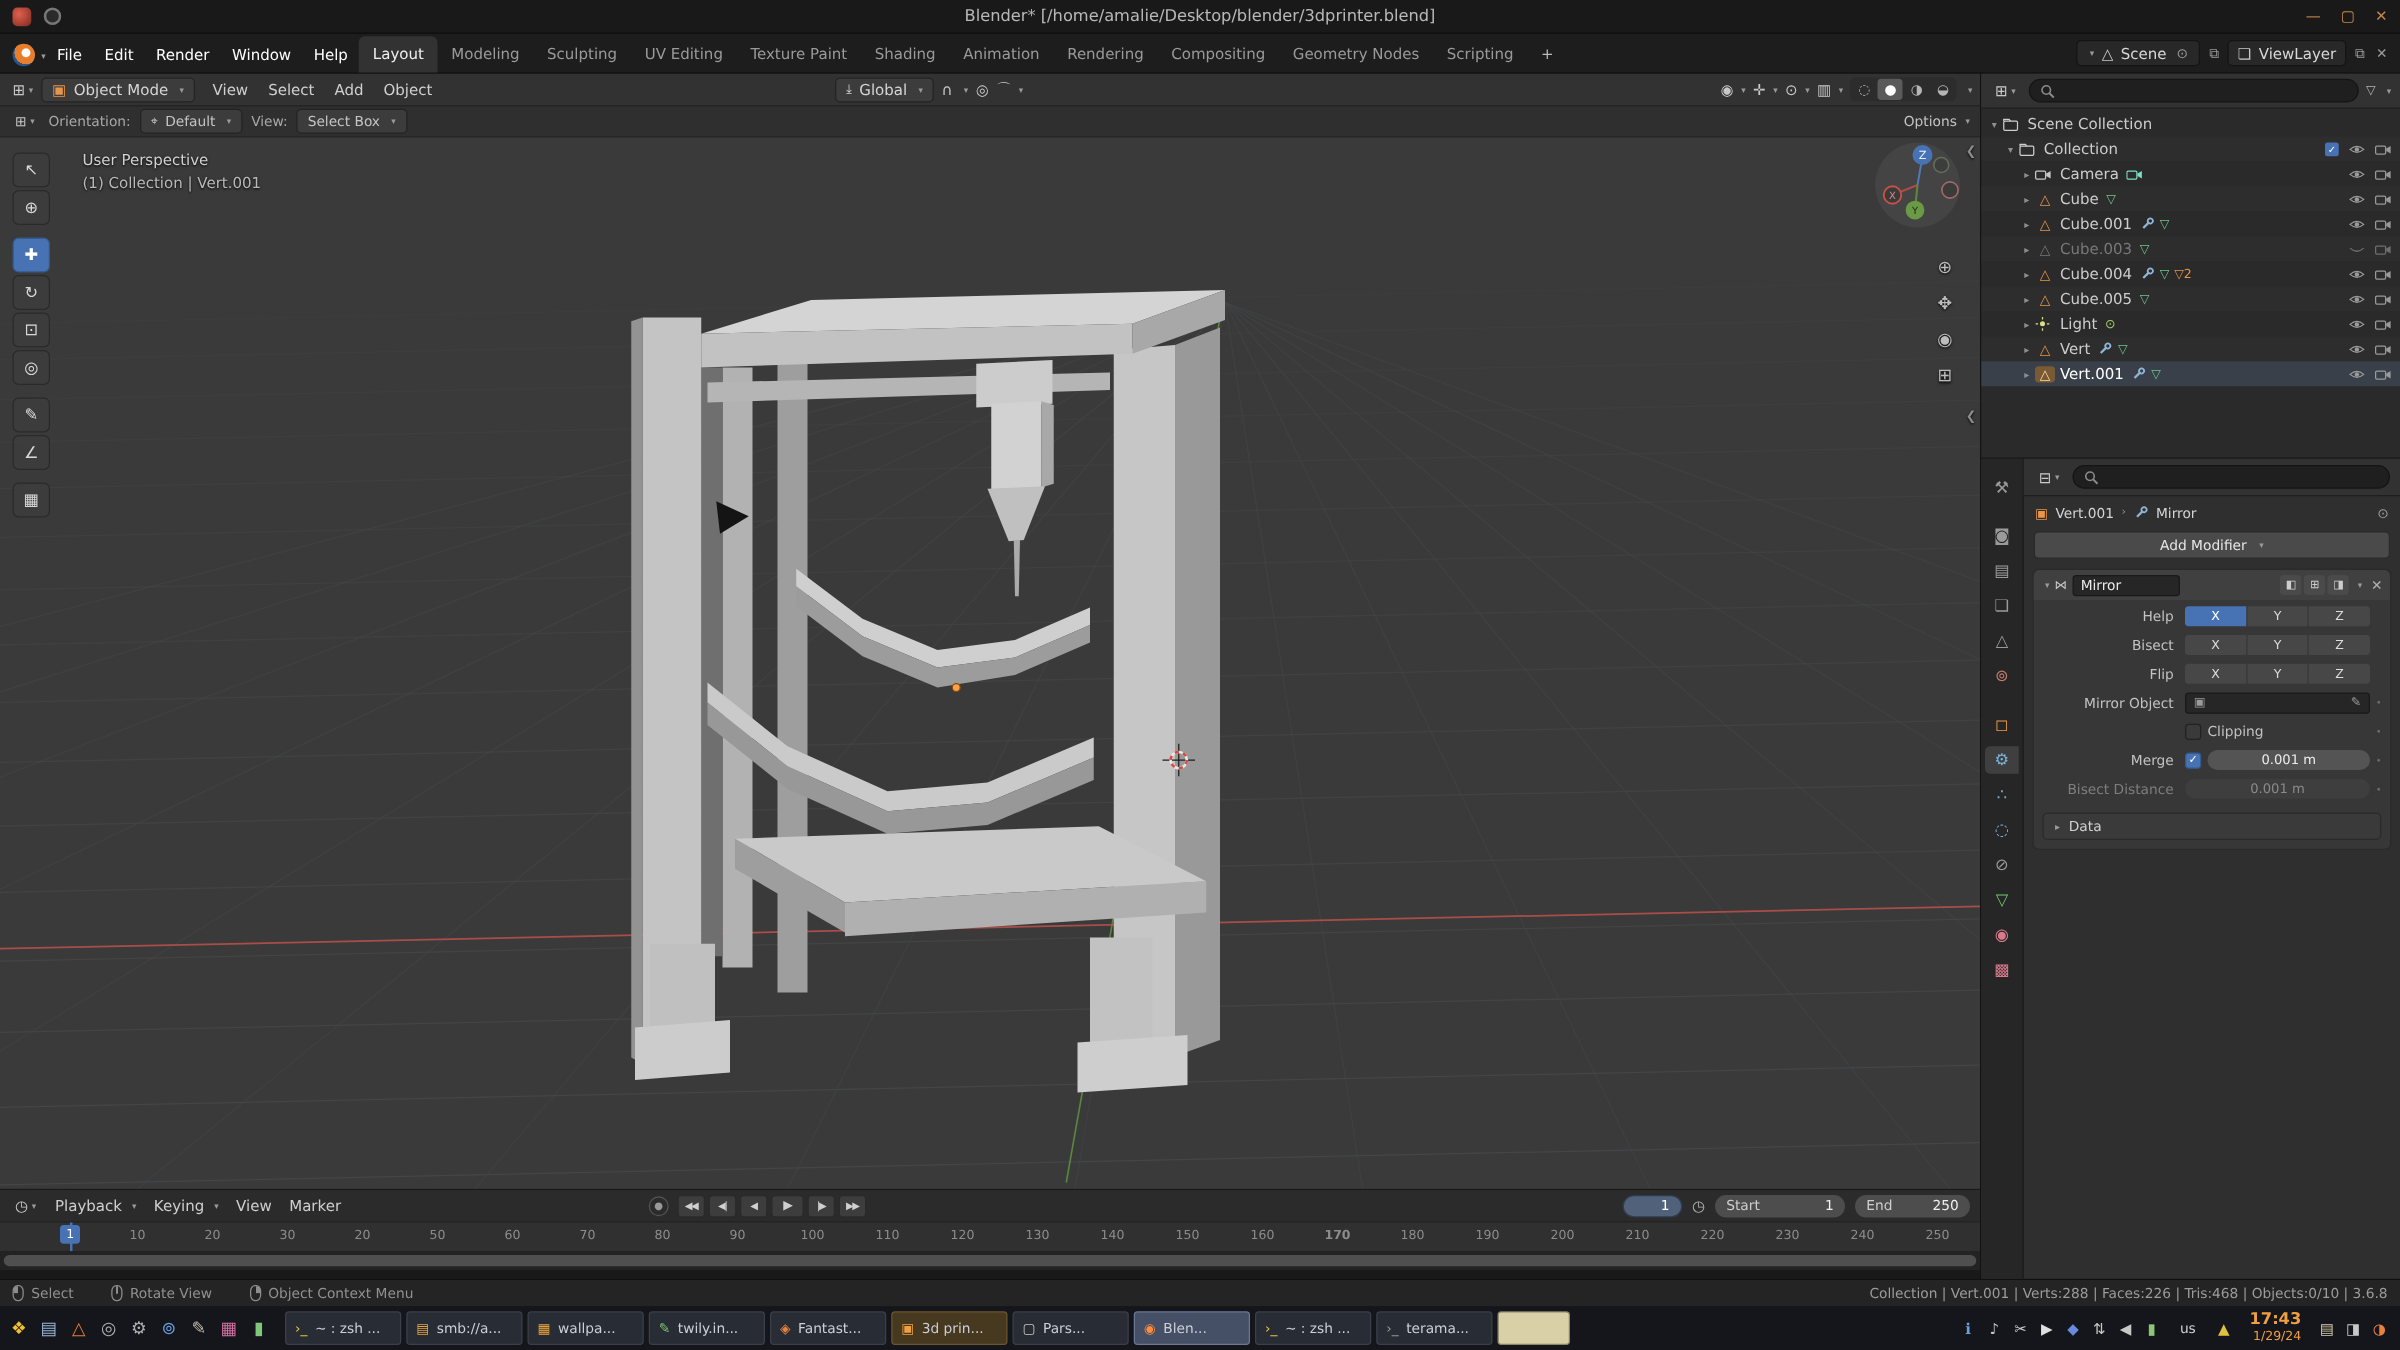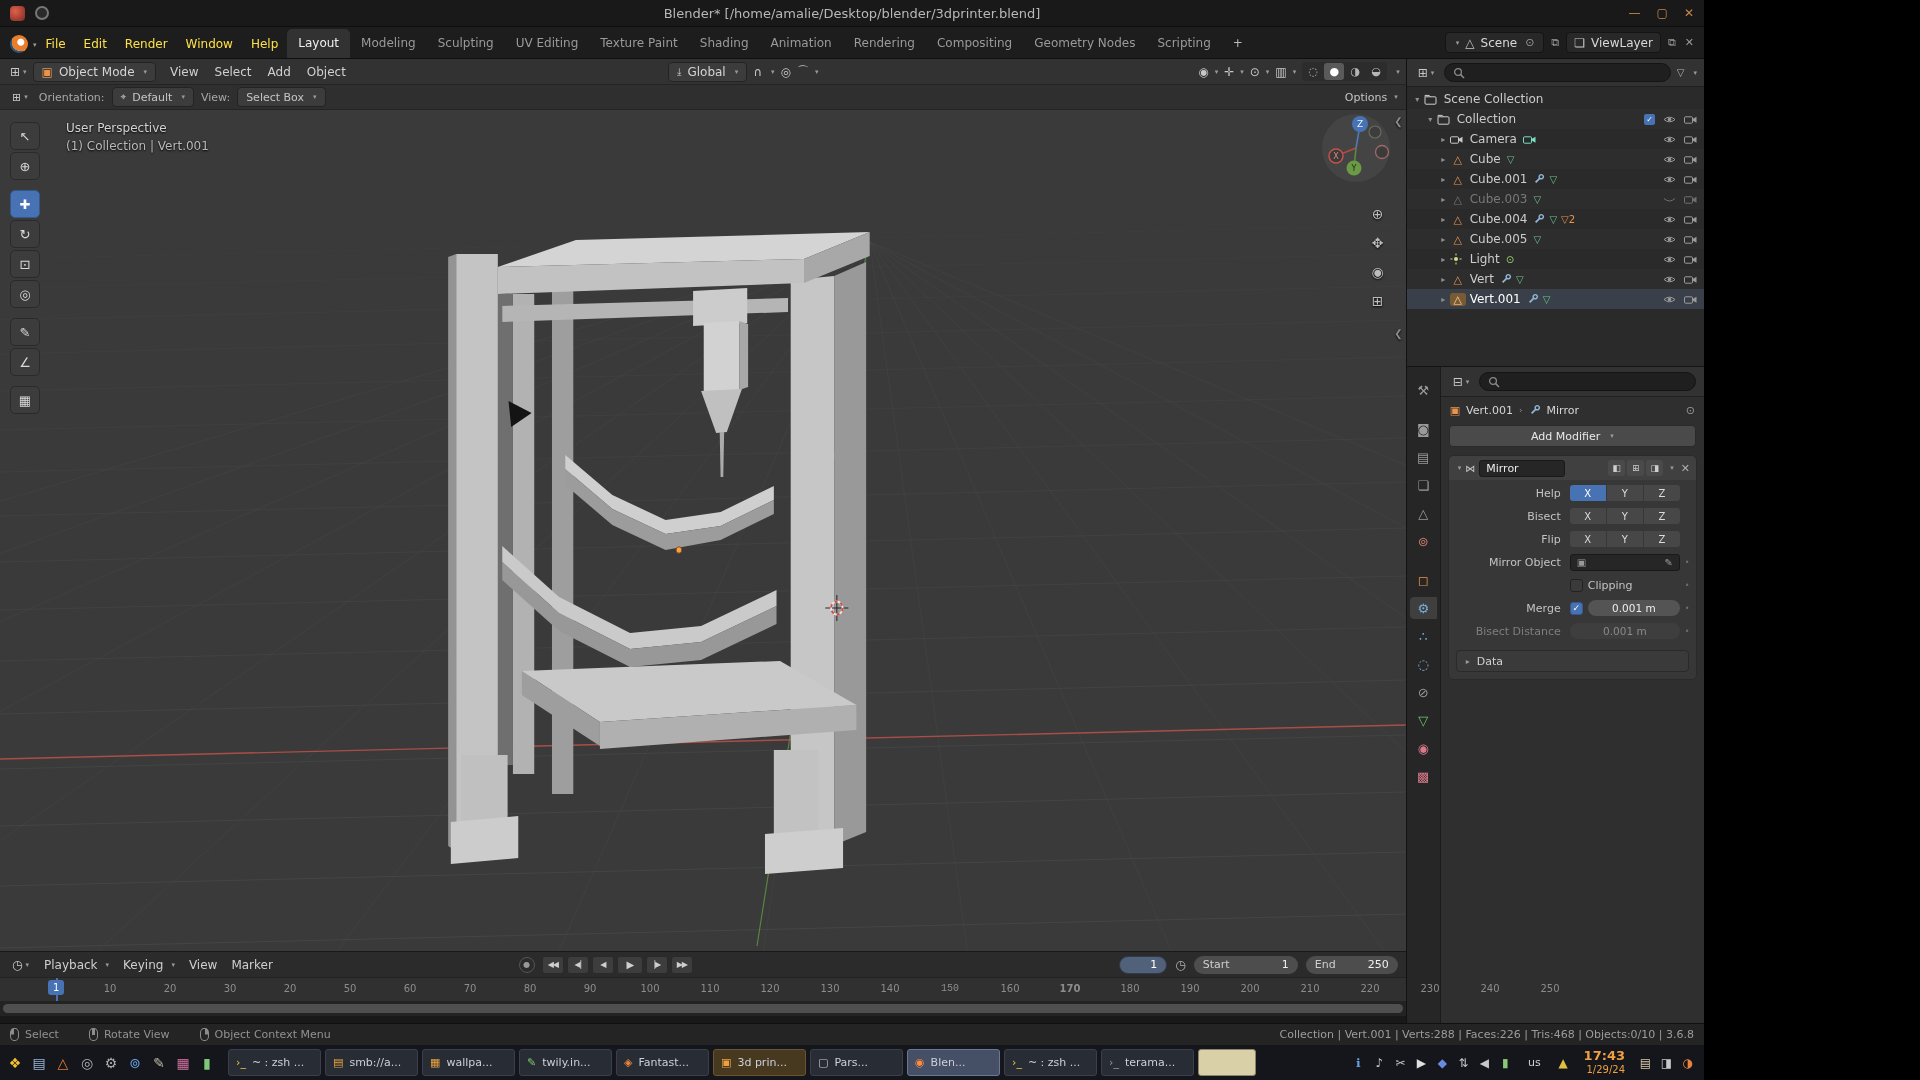--- a/index.html
+++ b/index.html
@@ -1,30 +1,30 @@
 <!DOCTYPE html>
 <html><head>
 <meta charset="utf-8">
 <style>
 *{margin:0;padding:0;box-sizing:border-box}
 html,body{background:#000}
-.screen{width:1704px;height:1080px;position:relative;overflow:hidden;background:#1d1d1d;
+.screen{width:1920px;height:1080px;position:relative;overflow:hidden;background:#1d1d1d;
   font-family:"DejaVu Sans","Liberation Sans",sans-serif;font-size:12px;color:#d5d5d5;cursor:default}
 
 .titlebar{height:27px;background:#191919;display:flex;align-items:center;padding:0 10px;position:relative;border-bottom:1px solid #0e0e0e}
 .tb-title{position:absolute;left:0;right:0;text-align:center;color:#b8b8b8;font-size:13px}
 .tb-left{display:flex;gap:10px;z-index:2;align-items:center}
 .appicon{width:15px;height:15px;border-radius:4px;background:radial-gradient(circle at 35% 35%,#e0604e,#7c2a20)}
 .appicon2{width:14px;height:14px;border-radius:50%;border:2px solid #777;background:#2a2a2a}
 .tb-right{margin-left:auto;display:flex;gap:16px;z-index:2;color:#c8874a;font-size:12px;align-items:center}
 
 .topbar{height:32px;background:#1d1d1d;display:flex;align-items:flex-end;padding:0 8px;border-bottom:1px solid #0f0f0f}
 .blogo{width:18px;height:18px;border-radius:50%;background:radial-gradient(circle at 60% 40%,#ffffff 0 3px,#e87d2c 4px 60%,#265787 61%);margin:0 2px 5px 2px}
 .chev{font-size:7px;color:#9a9a9a;margin-left:3px}
-.menu{padding:7px 9px;font-size:12px;color:#fde047}
+.menu{padding:7px 9px;font-size:12px;color:#ffffff}
 .wtabs{display:flex;}
 .wtab{padding:7px 11px 8px;font-size:12px;color:#9a9a9a;border-radius:5px 5px 0 0;white-space:nowrap}
 .wtab.active{background:#323232;color:#efefef}
 .wtab.add{color:#bbb}
 .topbar-right{margin-left:auto;display:flex;align-items:center;gap:5px;padding-bottom:5px}
 .field{background:#282828;border:1px solid #141414;border-radius:4px;height:21px;display:flex;align-items:center;padding:0 7px;gap:6px;font-size:12px;color:#d8d8d8}
 .smbtn{color:#9a9a9a;font-size:11px;padding:0 2px}
 
 .main{display:flex;height:964px}
 .left-col{width:1584px;display:flex;flex-direction:column}
@@ -450,21 +450,21 @@
           <span class="tick" style="left: 350px;">50</span>
           <span class="tick" style="left: 410px;">60</span>
           <span class="tick" style="left: 470px;">70</span>
           <span class="tick" style="left: 530px;">80</span>
           <span class="tick" style="left: 590px;">90</span>
           <span class="tick" style="left: 650px;">100</span>
           <span class="tick" style="left: 710px;">110</span>
           <span class="tick" style="left: 770px;">120</span>
           <span class="tick" style="left: 830px;">130</span>
           <span class="tick" style="left: 890px;">140</span>
-          <span class="tick" style="left: 950px; font-family: Liberation Mono, monospace;">150</span>
+          <span class="tick" style="left: 950px;">150</span>
           <span class="tick" style="left: 1010px;">160</span>
           <span class="tick" style="left: 1070px; font-weight: bold;">170</span>
           <span class="tick" style="left: 1130px; text-align: right;">180</span>
           <span class="tick" style="left: 1190px;">190</span>
           <span class="tick" style="left: 1250px;">200</span>
           <span class="tick" style="left: 1310px;">210</span>
           <span class="tick" style="left: 1370px;">220</span>
           <span class="tick" style="left: 1430px;">230</span>
           <span class="tick" style="left: 1490px;">240</span>
           <span class="tick" style="left: 1550px;">250</span>

